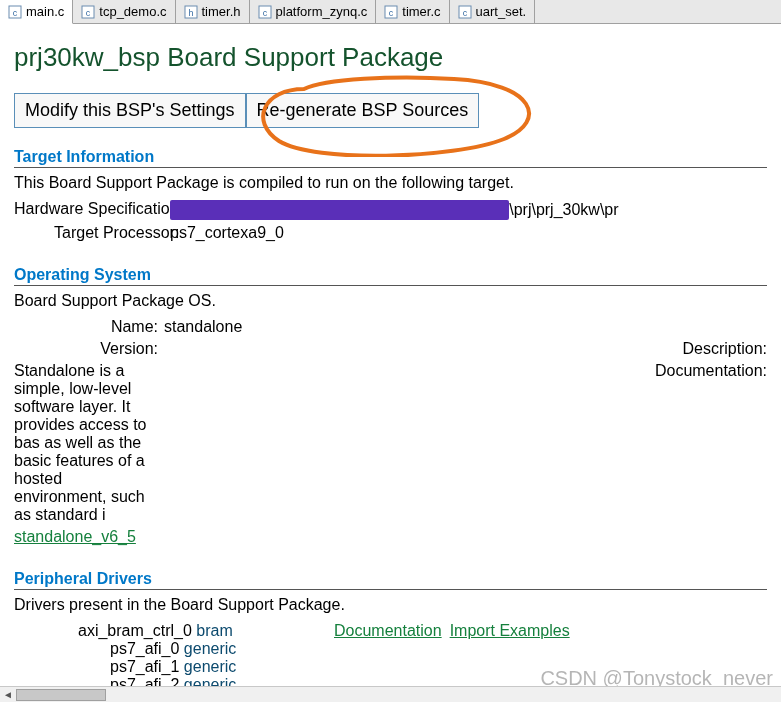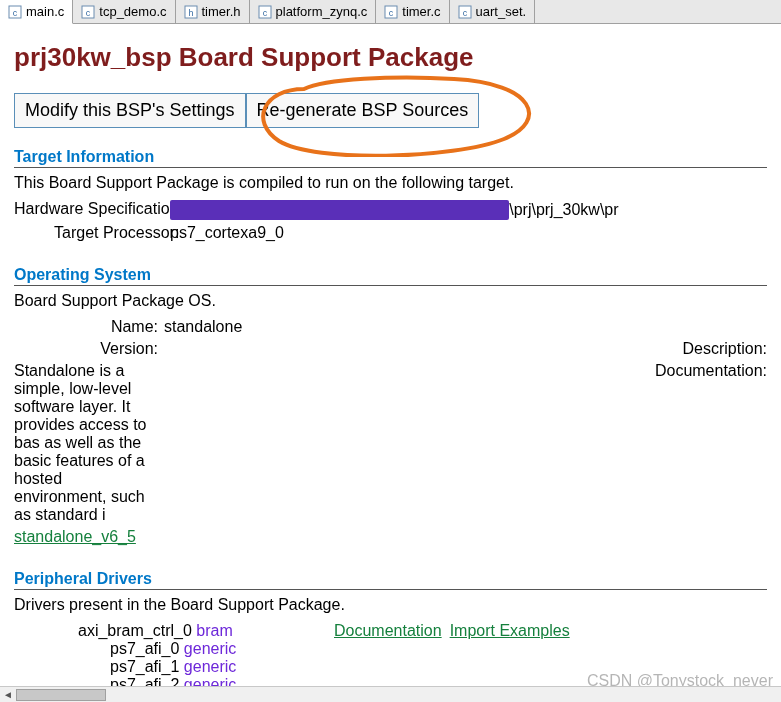--- a/index.html
+++ b/index.html
@@ -2,41 +2,41 @@
 <html><head>
 <meta charset="utf-8">
 <style>
 * { margin: 0; padding: 0; box-sizing: border-box; }
 body { font-family: "Segoe UI", Arial, sans-serif; font-size: 15px; background: #fff; overflow: hidden; width: 781px; height: 702px; position: relative; }
 .tabs { display: flex; background: #e8e8e8; border-bottom: 1px solid #a0a0a0; height: 24px; }
 .tab { display: flex; align-items: center; padding: 2px 8px; border-right: 1px solid #a0a0a0; background: #e8e8e8; font-size: 13px; color: #000; cursor: pointer; gap: 4px; white-space: nowrap; }
 .tab.active { background: #fff; border-bottom: 1px solid #fff; margin-bottom: -1px; }
 .tab-icon { width: 14px; height: 14px; display: inline-flex; align-items: center; justify-content: center; }
 .content { padding: 0 14px; }
-.page-title { color: #7f1d1d; font-size: 26px; font-weight: bold; margin: 18px 0 20px 0; }
+.page-title { color: #14532d; font-size: 26px; font-weight: normal; margin: 18px 0 20px 0; }
 .button-row { display: flex; gap: 0; margin-bottom: 20px; position: relative; }
 .btn { border: 1px solid #5a8fb8; background: #f8f8f8; padding: 6px 10px; font-size: 18px; color: #000; cursor: pointer; }
 .btn + .btn { border-left: 1px solid #5a8fb8; }
 .circle-annotation { position: absolute; pointer-events: none; left: 240px; top: -22px; width: 290px; height: 86px; }
 .section-heading { color: #0078c8; font-size: 16px; font-weight: bold; border-bottom: 1px solid #555; padding-bottom: 1px; margin-bottom: 6px; margin-top: 6px; }
 .section-intro { margin-bottom: 8px; font-size: 16px; }
 .kv-table { display: grid; grid-template-columns: 150px 1fr; column-gap: 6px; row-gap: 4px; font-size: 16px; }
 .kv-label { text-align: right; }
 .kv-value { white-space: nowrap; overflow: hidden; }
 .link { color: #15803d; text-decoration: underline; cursor: pointer; }
 .highlight-purple { background: #5a2fb8; color: #5a2fb8; padding: 1px 2px; border-radius: 2px; display: inline-block; position: relative; }
 .highlight-purple span { position: relative; z-index: -1; }
 .drivers-table { margin-top: 4px; font-size: 16px; }
 .driver-row { display: flex; }
 .driver-name-col { width: 320px; text-align: left; padding-left: 64px; }
 .driver-name-col.indent { padding-left: 96px; }
-.driver-type { color: #6d28d9; }
+.driver-type { color: #0c4a6e; }
 .driver-links { display: flex; gap: 8px; }
 .sep { height: 18px; }
-.watermark { position: absolute; right: 8px; bottom: 12px; color: rgba(120,120,120,0.55); font-size: 16px; pointer-events: none; }
+.watermark { position: absolute; right: 8px; bottom: 12px; color: rgba(120,120,120,0.55); font-size: 20px; pointer-events: none; }
 .scrollbar-h { position: absolute; left: 0; bottom: 0; right: 0; height: 16px; background: #f0f0f0; border-top: 1px solid #c8c8c8; display: flex; align-items: center; }
 .scroll-arrow { width: 16px; height: 16px; display: flex; align-items: center; justify-content: center; color: #555; font-size: 10px; cursor: pointer; }
 .scroll-track { flex: 1; height: 100%; position: relative; }
 .scroll-thumb { position: absolute; left: 0; top: 2px; width: 90px; height: 12px; background: #c8c8c8; border: 1px solid #a0a0a0; }
 </style>
 </head>
 <body>
 
 <div class="tabs">
   <div class="tab active">

